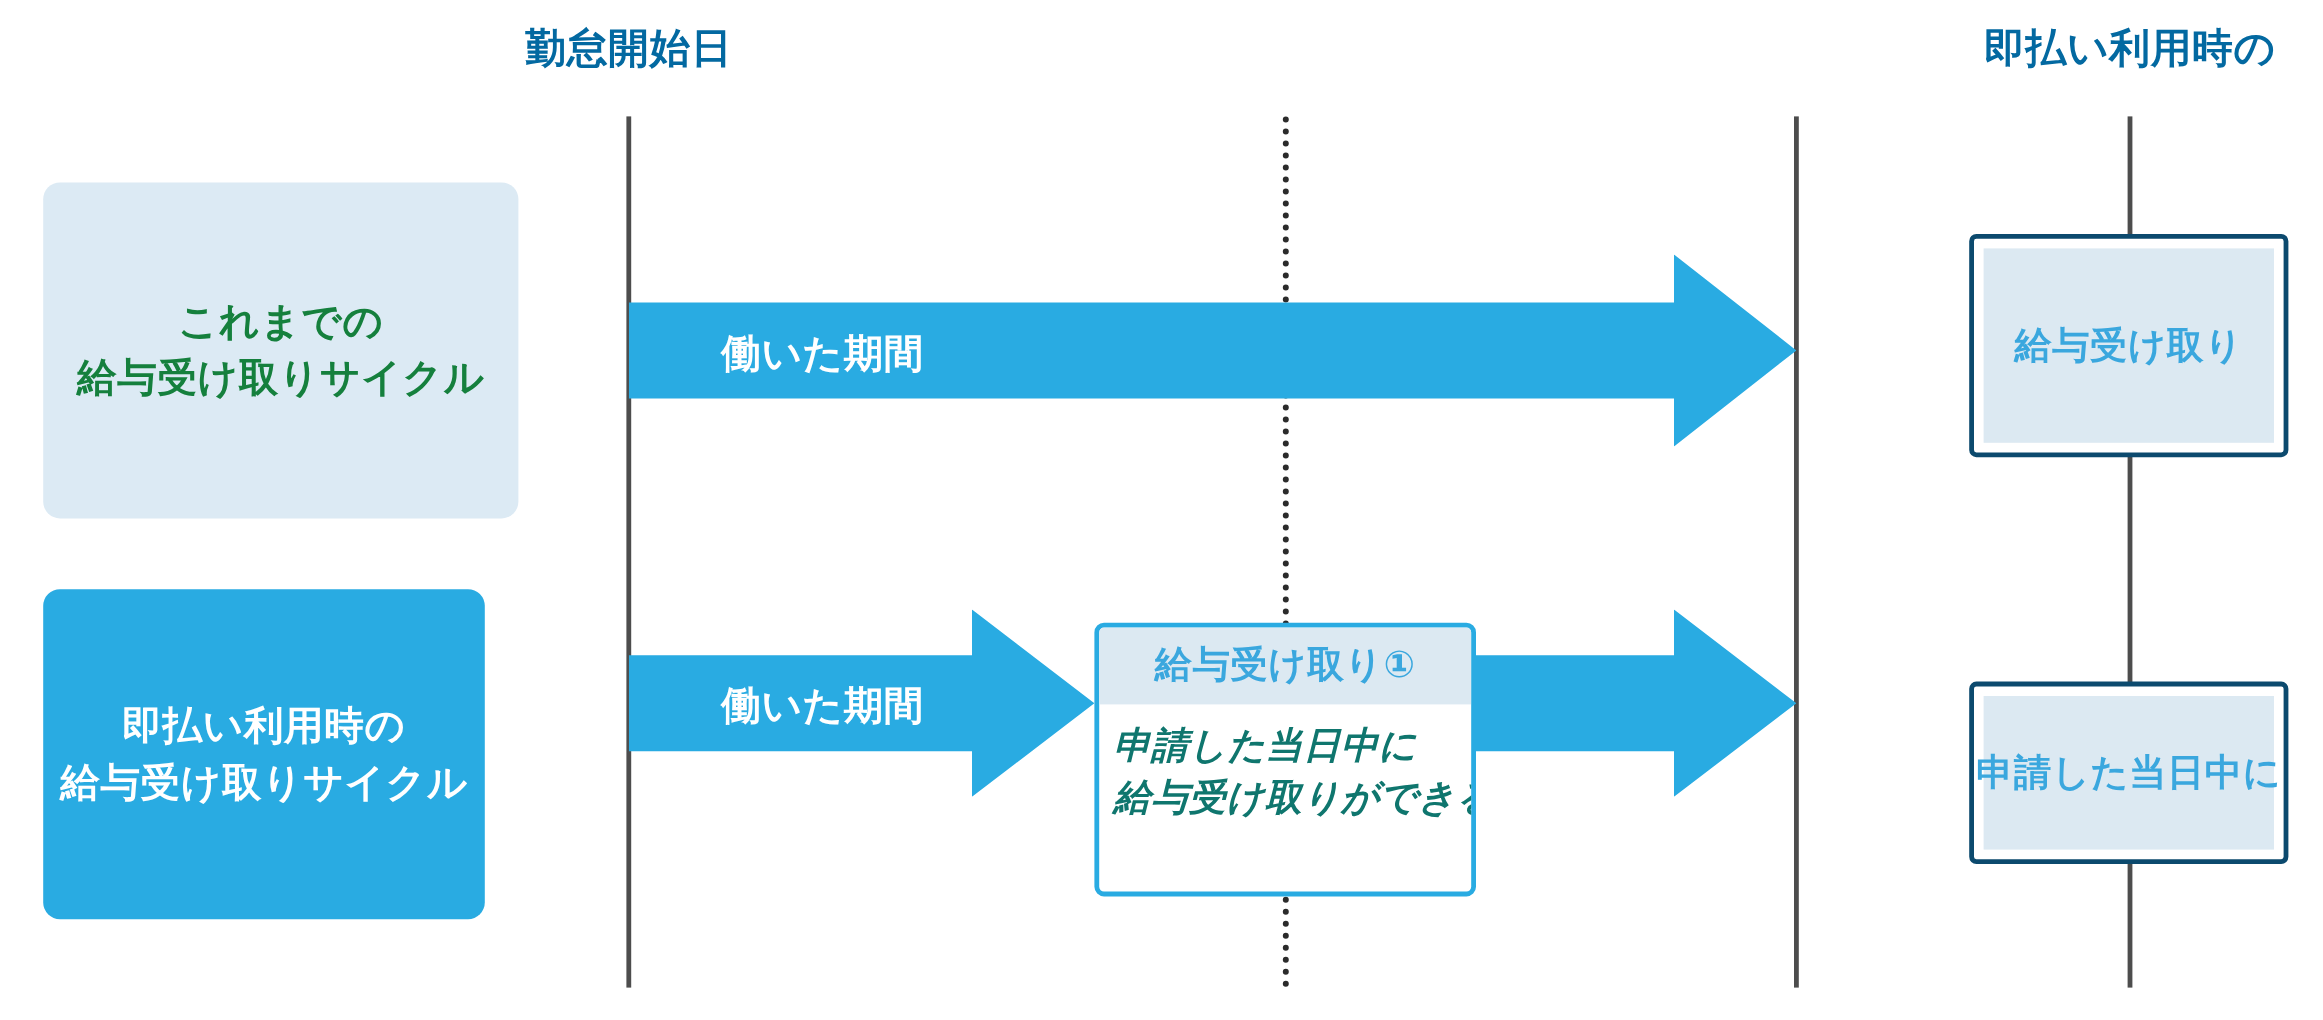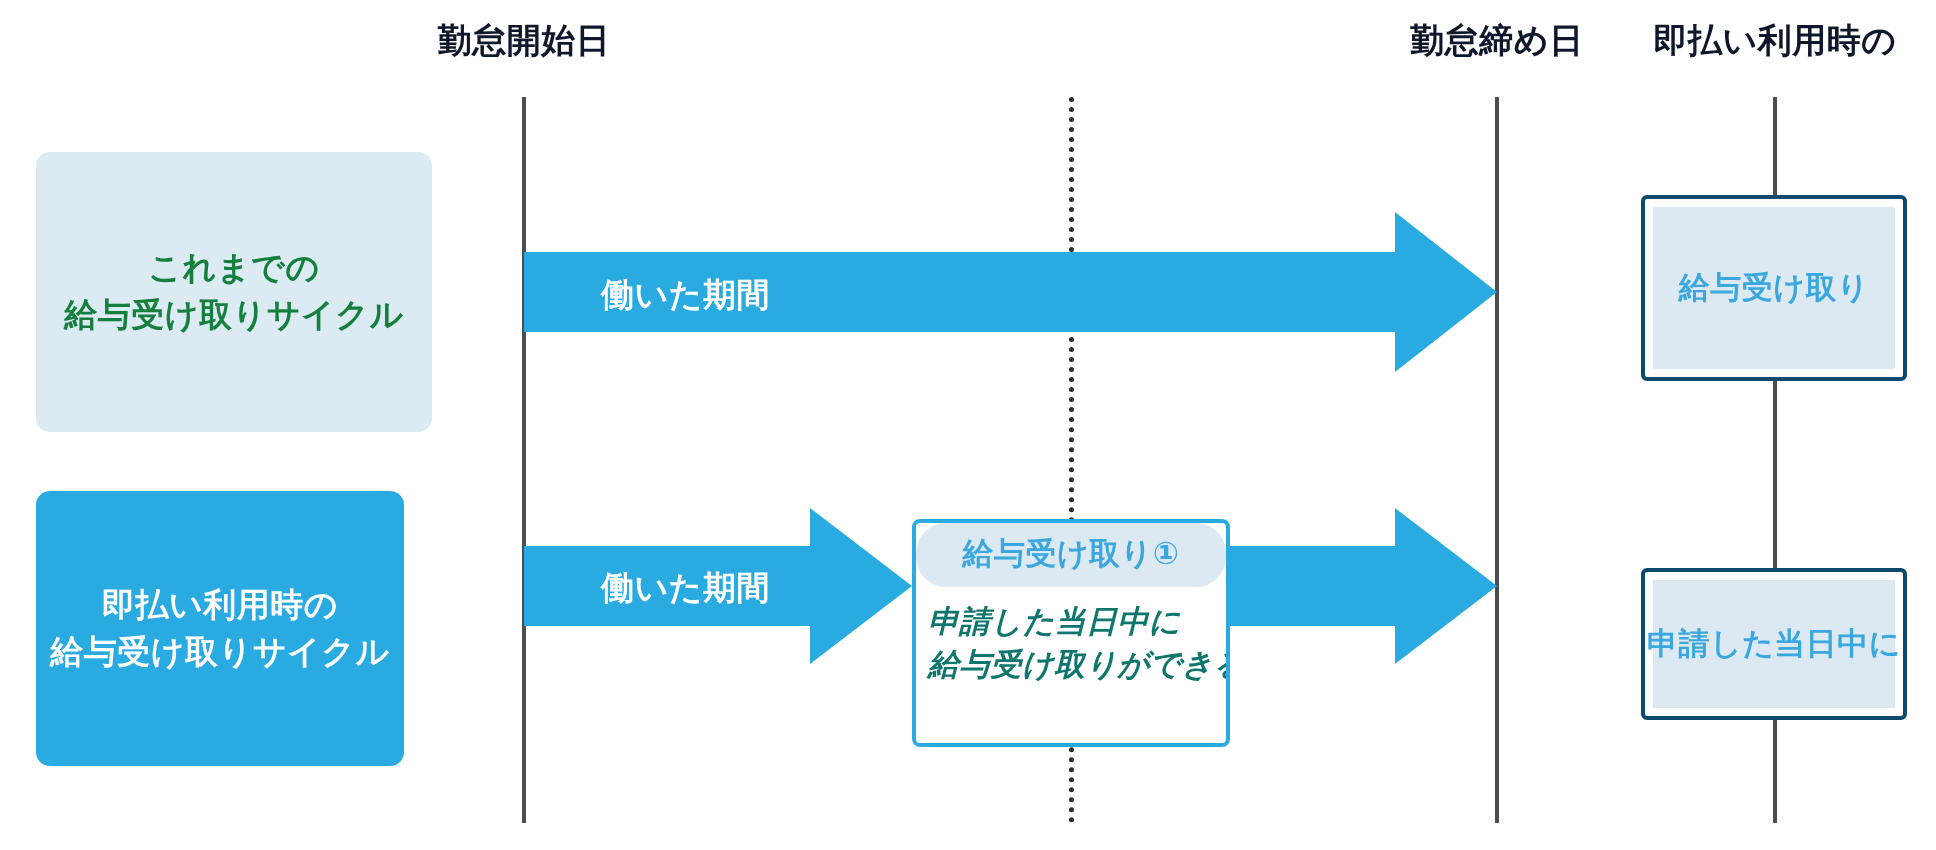--- a/index.html
+++ b/index.html
@@ -9,21 +9,21 @@
     font-family:"Liberation Sans","DejaVu Sans",sans-serif;
     overflow:hidden;
   }
   #diagram { position:relative; width:1936px; height:850px; background:#fff; }
 
   
   .col-header{
     position:absolute;
     font-size:34px;
     font-weight:700;
-    color:#0f172a;
+    color:#0369a1;
     letter-spacing:0.5px;
     white-space:nowrap;
     transform:translateX(-50%);
     top:18px;
   }
 
   
   .vline{
     position:absolute;
     width:4px;
@@ -75,21 +75,20 @@
   }
   .callout-head{
     background:#dce9f2;
     color:#3aa7de;
     font-size:31px;
     font-weight:700;
     text-align:center;
     padding:10px 0 12px;
     letter-spacing:0.5px;
     white-space:nowrap;
-    border-radius:30px;
   }
   .callout-body{
     padding:14px 12px 16px;
     text-align:left;
     font-size:31px;
     font-weight:700;
     color:#0f766e;
     line-height:1.38;
     letter-spacing:0.3px;
     white-space:nowrap;
@@ -117,21 +116,20 @@
     white-space:nowrap;
     letter-spacing:0.5px;
   }
 </style>
 </head>
 <body>
 
 <div id="diagram">
 
   <div class="col-header" style="left:524px;">勤怠開始日</div>
-  <div class="col-header" style="left:1497px;">勤怠締め日</div>
   <div class="col-header" style="left:1775px;">即払い利用時の</div>
 
   <div class="vline" style="left:522px; top:97px; height:726px;"></div>
   <div class="vline dotted" style="left:1069px; top:97px; height:726px;"></div>
   <div class="vline" style="left:1495px; top:97px; height:726px;"></div>
   <div class="vline" style="left:1773px; top:97px; height:726px;"></div>
 
   <div class="cat-panel light" style="left:36px; top:152px; width:396px; height:280px;">
     <div>
       <span>これまでの</span><br>

